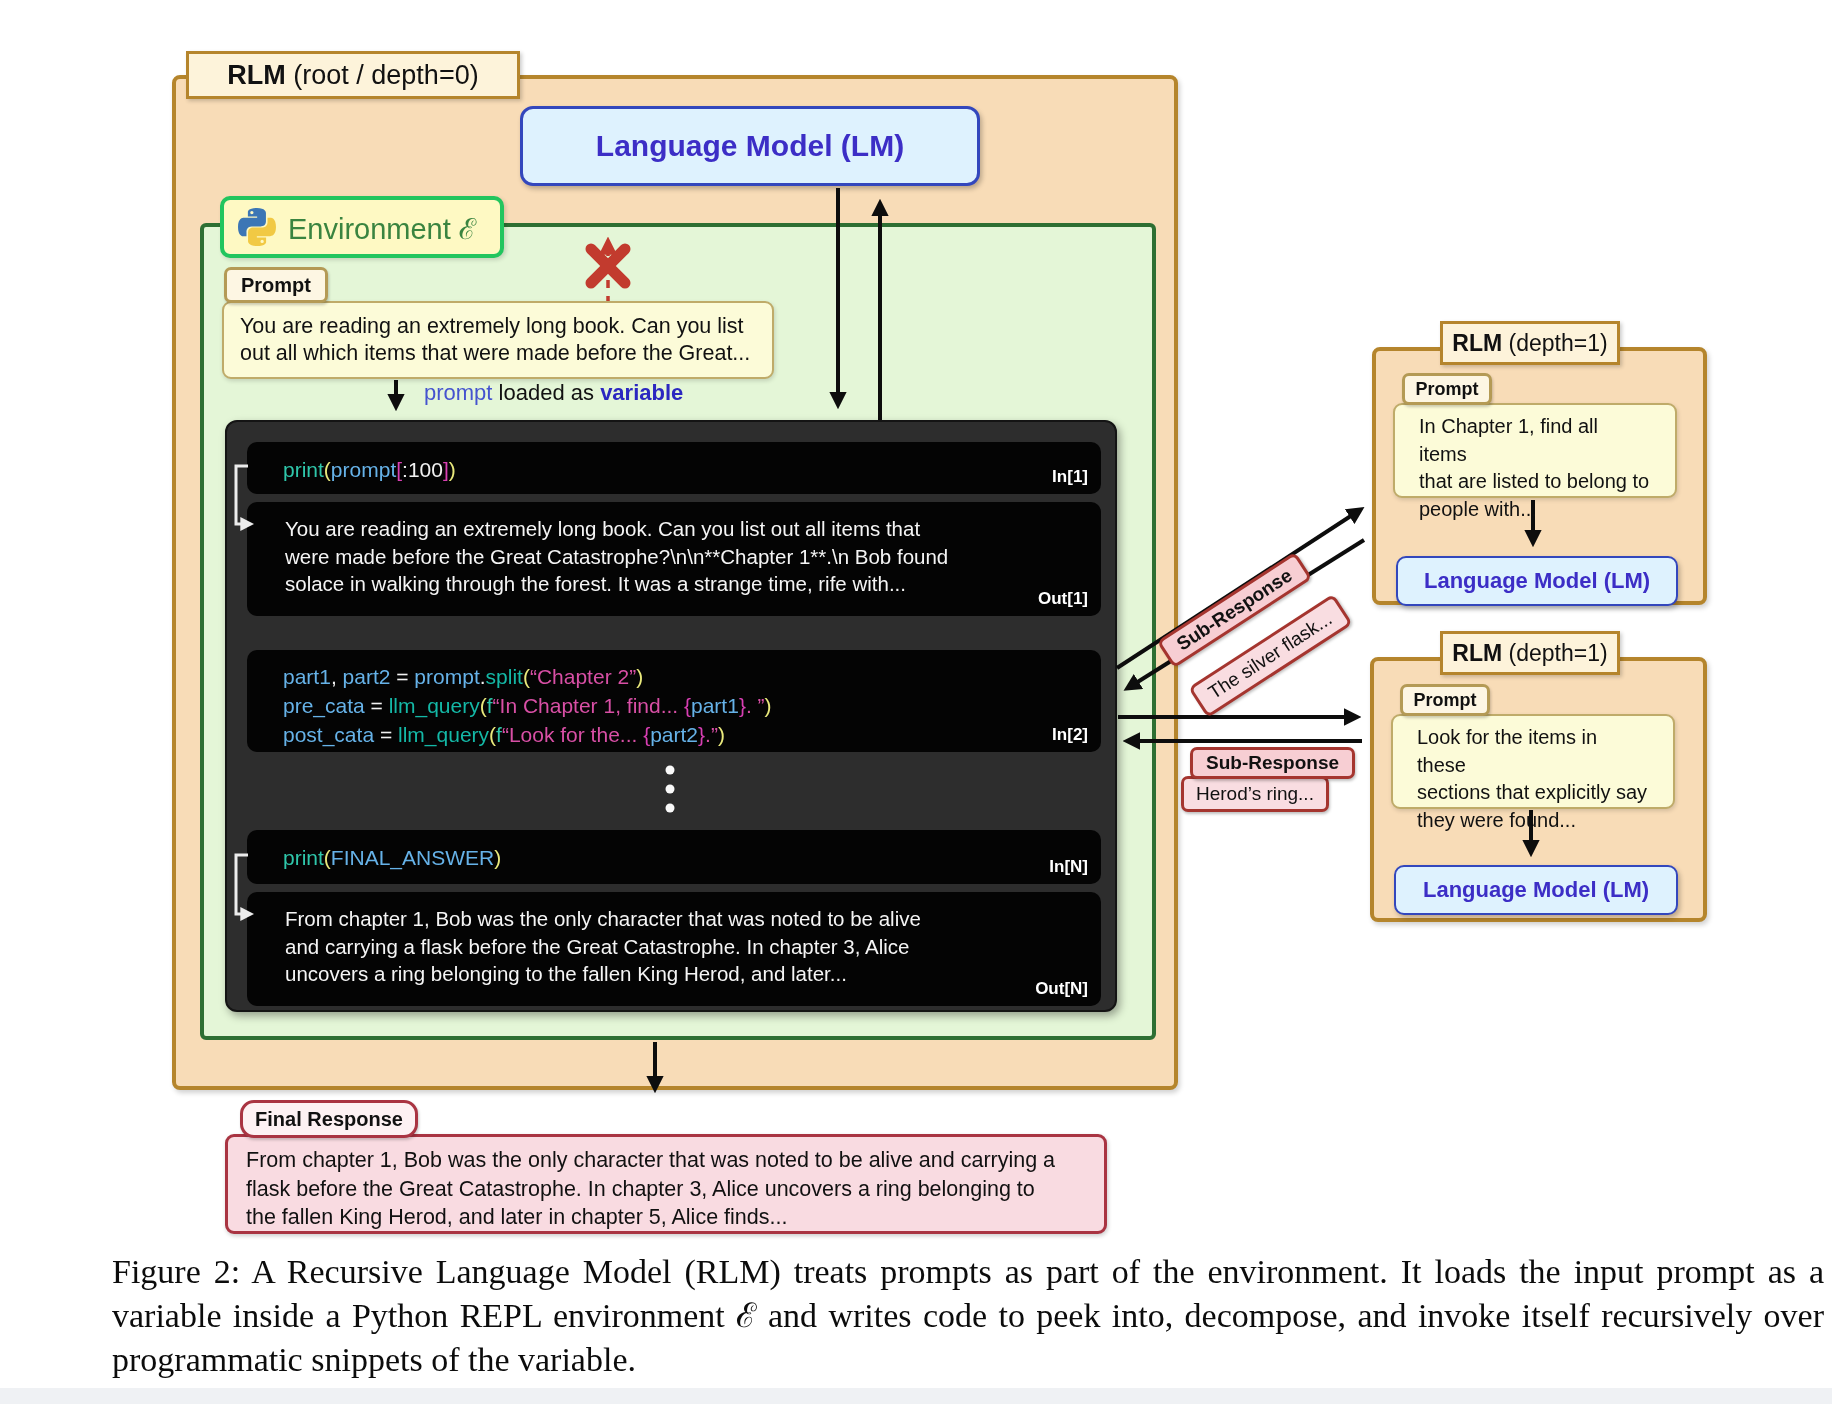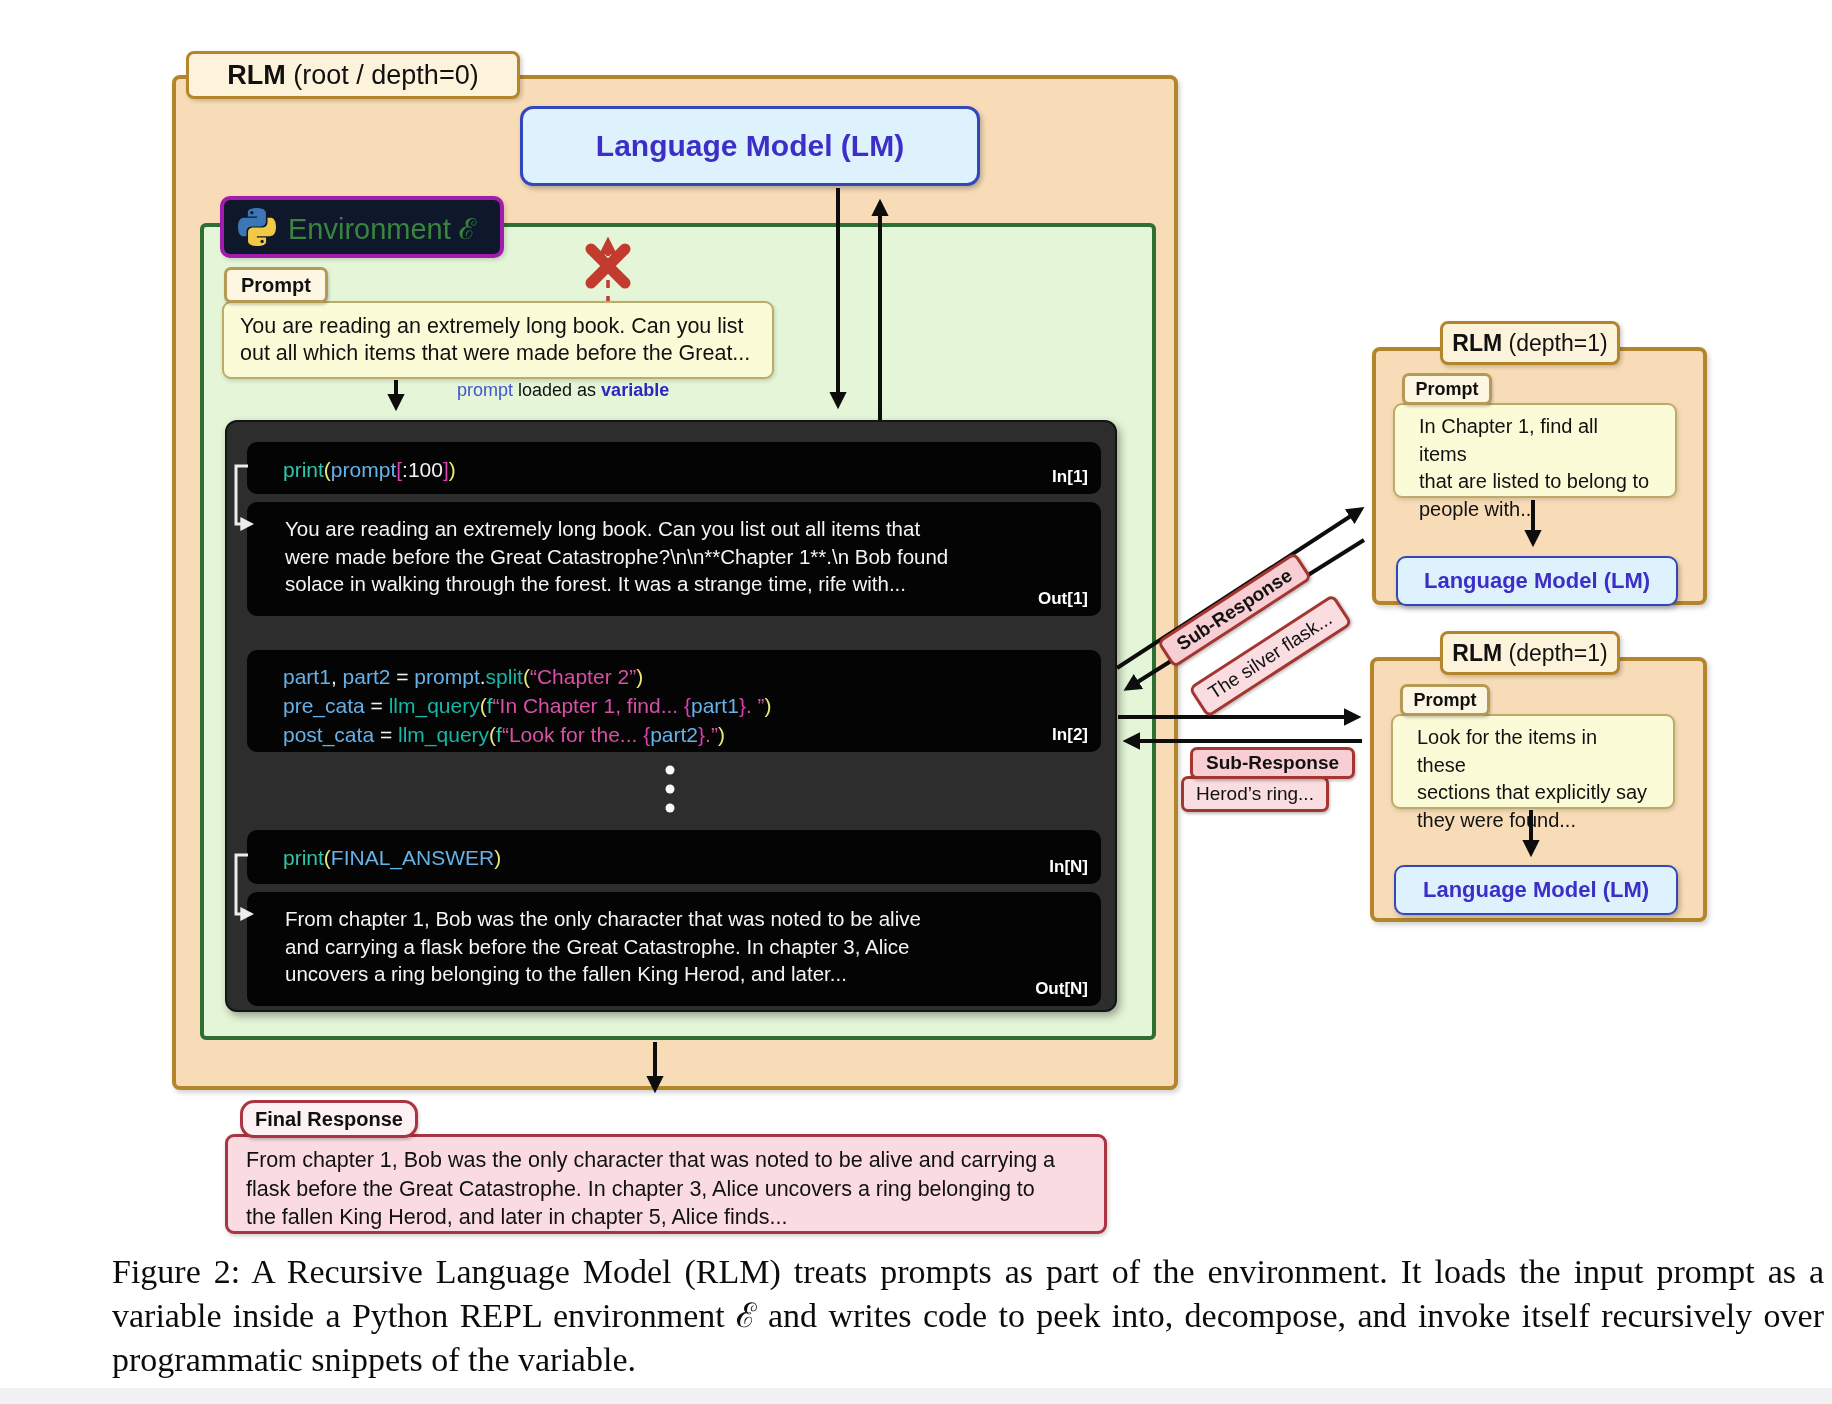--- a/index.html
+++ b/index.html
@@ -3,42 +3,42 @@
 <meta charset="utf-8">
 <style>
   html,body{margin:0;padding:0;background:#ffffff;}
   .stage{position:relative;width:1832px;height:1404px;background:#ffffff;overflow:hidden;
          font-family:"Liberation Sans",sans-serif;color:#111;}
   .abs{position:absolute;box-sizing:border-box;}
 
   
   .rlm-box{background:#f8dcb7;border:4px solid #b5852c;border-radius:8px;box-shadow:2px 3px 5px rgba(0,0,0,.18);}
   .rlm-root{left:172px;top:75px;width:1006px;height:1015px;z-index:1;}
-  .rlm-label{background:#fdf3da;border:3px solid #b5852c;border-radius:8px;z-index:20;
+  .rlm-label{background:#fdf3da;border:3px solid #b5852c;border-radius:0;z-index:20;
              display:flex;align-items:center;justify-content:center;box-shadow:2px 2px 4px rgba(0,0,0,.2);text-align:right;}
   .rlm-root-label{left:186px;top:51px;width:334px;height:48px;font-size:27px;}
   .env-box{left:200px;top:223px;width:956px;height:817px;background:#e4f6d7;border:4px solid #2e6f33;border-radius:6px;z-index:2;}
-  .env-label{left:220px;top:196px;width:284px;height:62px;background:#0f172a;border:4px solid #a21caf;border-radius:10px;
+  .env-label{left:220px;top:196px;width:284px;height:62px;background:#fef9c3;border:4px solid #22c55e;border-radius:10px;
              z-index:20;display:flex;align-items:center;gap:12px;padding:0 14px;font-size:29px;color:#3a8440;
              box-shadow:2px 2px 4px rgba(0,0,0,.15);}
 
   
   .lm-box{background:#def2fe;border:3px solid #3347bd;border-radius:13px;display:flex;align-items:center;justify-content:center;
           font-weight:bold;color:#3c2ec6;z-index:5;box-shadow:2px 3px 5px rgba(0,0,0,.25);}
   .lm-root-box{left:520px;top:106px;width:460px;height:80px;font-size:30px;}
   .lm-child{border-width:2.5px;border-radius:10px;font-size:22px;}
 
   
   .tag{background:#fdf6e3;border:3px solid #b49a55;border-radius:7px;font-weight:bold;z-index:21;
        display:flex;align-items:center;justify-content:center;box-shadow:1px 2px 3px rgba(0,0,0,.2);}
   .prompt-box{background:#fcfbd8;border:2.5px solid #bfab69;border-radius:9px;z-index:20;
               box-shadow:1px 2px 4px rgba(0,0,0,.15);}
   .prompt-root-tag{left:224px;top:267px;width:104px;height:36px;font-size:20px;}
   .prompt-root-box{left:222px;top:301px;width:552px;height:78px;padding:10px 16px;font-size:21.5px;line-height:27px;}
-  .loaded-note{left:424px;top:380px;font-size:18px;z-index:20;margin-left:33px;}
+  .loaded-note{left:424px;top:380px;font-size:22px;z-index:20;}
   .loaded-note .blue{color:#4553cf;}
   .loaded-note .boldblue{color:#2b27c0;font-weight:bold;}
 
   
   .repl{left:225px;top:420px;width:892px;height:592px;background:#2d2d2d;border:2px solid #141414;border-radius:12px;
         z-index:4;box-shadow:3px 4px 8px rgba(0,0,0,.35);}
   .cell{position:absolute;box-sizing:border-box;background:#040404;border-radius:10px;}
   .cell-in1{left:20px;top:20px;width:854px;height:52px;}
   .cell-out1{left:20px;top:80px;width:854px;height:114px;}
   .cell-in2{left:20px;top:228px;width:854px;height:102px;}

